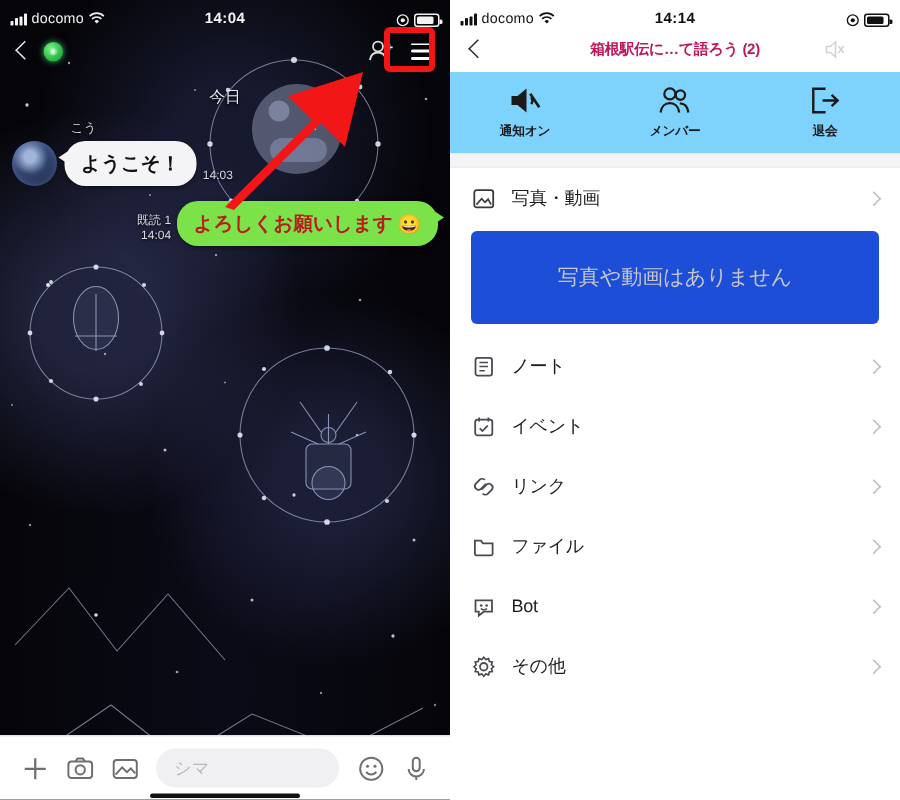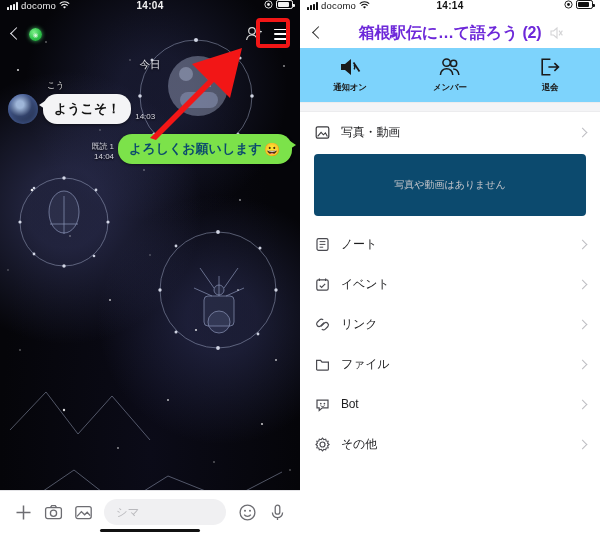--- a/index.html
+++ b/index.html
@@ -6,21 +6,21 @@
   html, body {
     width: 600px; height: 533px;
     font-family: "Liberation Sans", sans-serif;
     background: #fff; overflow: hidden;
   }
   .screens { display: flex; width: 600px; height: 533px; }
   .screen { width: 300px; height: 533px; position: relative; overflow: hidden; }
 
   
   .statusbar {
-    height: 18px; display: flex; align-items: flex-start;
+    height: 18px; display: flex; align-items: flex-end;
     padding: 0 7px; font-size: 9.5px; position: relative; z-index: 6;
   }
   .sb-left { display: flex; align-items: center; gap: 3px; }
   .sb-bars { display: flex; align-items: flex-end; gap: 1px; height: 8px; }
   .sb-bars i { width: 2px; background: currentColor; border-radius: .5px; display: block; }
   .sb-bars i:nth-child(1){height:3px} .sb-bars i:nth-child(2){height:4.5px}
   .sb-bars i:nth-child(3){height:6px} .sb-bars i:nth-child(4){height:8px}
   .sb-carrier { font-size: 9.5px; letter-spacing: .2px; }
   .sb-time {
     position: absolute; left: 0; right: 0; text-align: center;
@@ -106,21 +106,21 @@
     background: #f4f4f6; color: #111; border-radius: 14px;
     padding: 6px 11px; font-size: 13px; font-weight: bold; position: relative;
     max-width: 180px; box-shadow: 0 1px 3px rgba(0,0,0,.5);
   }
   .bubble-in::before {
     content:""; position:absolute; left:-4px; top:7px;
     border-width: 4px 6px 4px 0; border-style: solid;
     border-color: transparent #f4f4f6 transparent transparent;
   }
   .bubble-out {
-    background: #7ce24a; color: #0c4a6e; border-radius: 14px;
+    background: #7ce24a; color: #b91c1c; border-radius: 14px;
     padding: 6px 11px; font-size: 13px; font-weight: bold; position: relative;
     max-width: 190px; box-shadow: 0 1px 3px rgba(0,0,0,.45);
     display:flex; align-items:center; gap:3px;
   }
   .bubble-out::after {
     content:""; position:absolute; right:-4px; top:7px;
     border-width: 4px 0 4px 6px; border-style: solid;
     border-color: transparent transparent transparent #7ce24a;
   }
   .meta { font-size: 8px; color: #d8d8e2; line-height: 1.25; margin: 0 4px 2px;
@@ -151,21 +151,21 @@
     position: relative; background: #fff;
   }
   .set-back { width: 18px; height: 18px; position: relative; flex:0 0 auto; }
   .set-back::before {
     content:""; position:absolute; left:6px; top:4px;
     width:8px; height:8px; border-left:1.6px solid #2b2b2b; border-bottom:1.6px solid #2b2b2b;
     transform: rotate(45deg);
   }
   .set-title {
     position: absolute; left: 0; right: 0; text-align: center;
-    font-size: 16px; font-weight: bold; color: #6d28d9; letter-spacing: -.2px;
+    font-size: 10px; font-weight: bold; color: #be185d; letter-spacing: -.2px;
     pointer-events: none;
   }
   .set-mute { position: absolute; right: 36px; top: 8px; opacity: .32; }
 
   .actions {
     display: flex; background: #7dd3fc; padding: 4px 0 8px;
   }
   .action {
     flex: 1; display: flex; flex-direction: column; align-items: center; gap: 4px;
     padding-top: 4px;
@@ -179,23 +179,23 @@
     position: relative;
   }
   .list-row .chev {
     margin-left: auto; width: 7px; height: 7px;
     border-right: 1.3px solid #bdbdc2; border-top: 1.3px solid #bdbdc2;
     transform: rotate(45deg);
   }
   .list-label { font-size: 12px; color: #1d1d1f; letter-spacing: -.2px; }
   .ricon { width: 17px; height: 17px; flex:0 0 auto; display:flex; align-items:center; justify-content:center; }
   .media-empty {
-    margin: 2px 14px 8px; height: 62px; border-radius: 4px; background: #0c4a6e;
+    margin: 2px 14px 8px; height: 62px; border-radius: 4px; background: #1d4ed8;
     display: flex; align-items: center; justify-content: center;
-    font-size: 10px; color: #c6c6cb; text-align: center;
+    font-size: 14px; color: #c6c6cb; text-align: center;
   }
 </style>
 </head>
 <body>
 
 <div class="screens">
 
   <div class="screen dark">
 
     <div class="chat-bg"></div>

